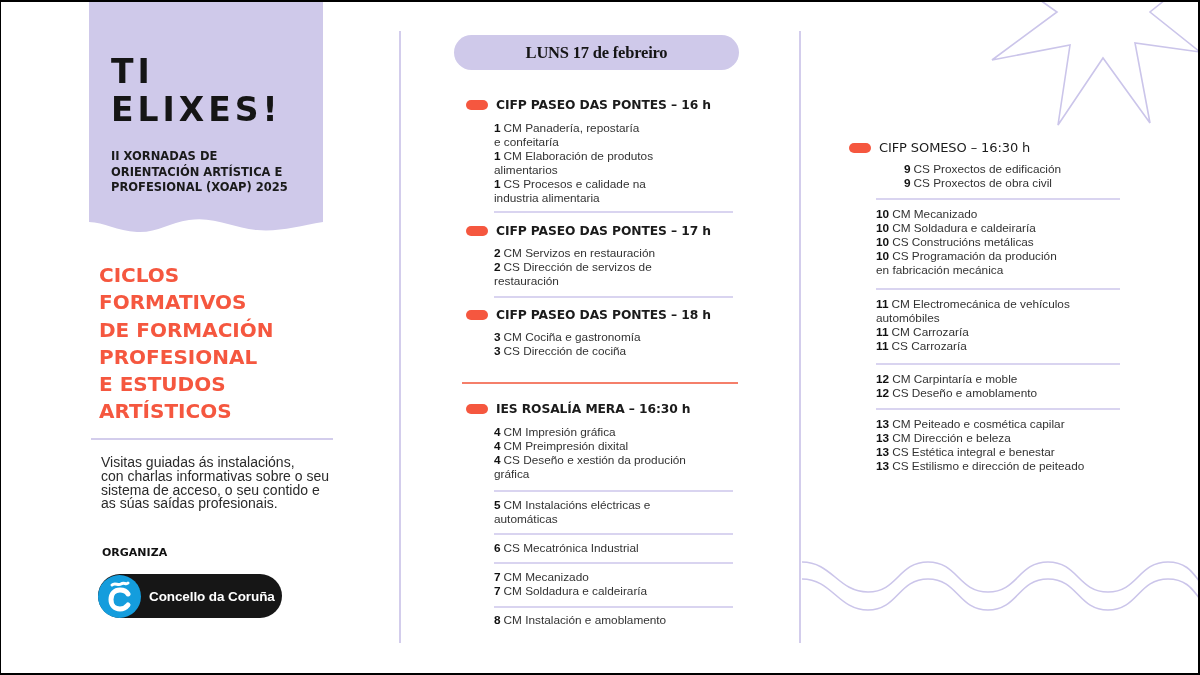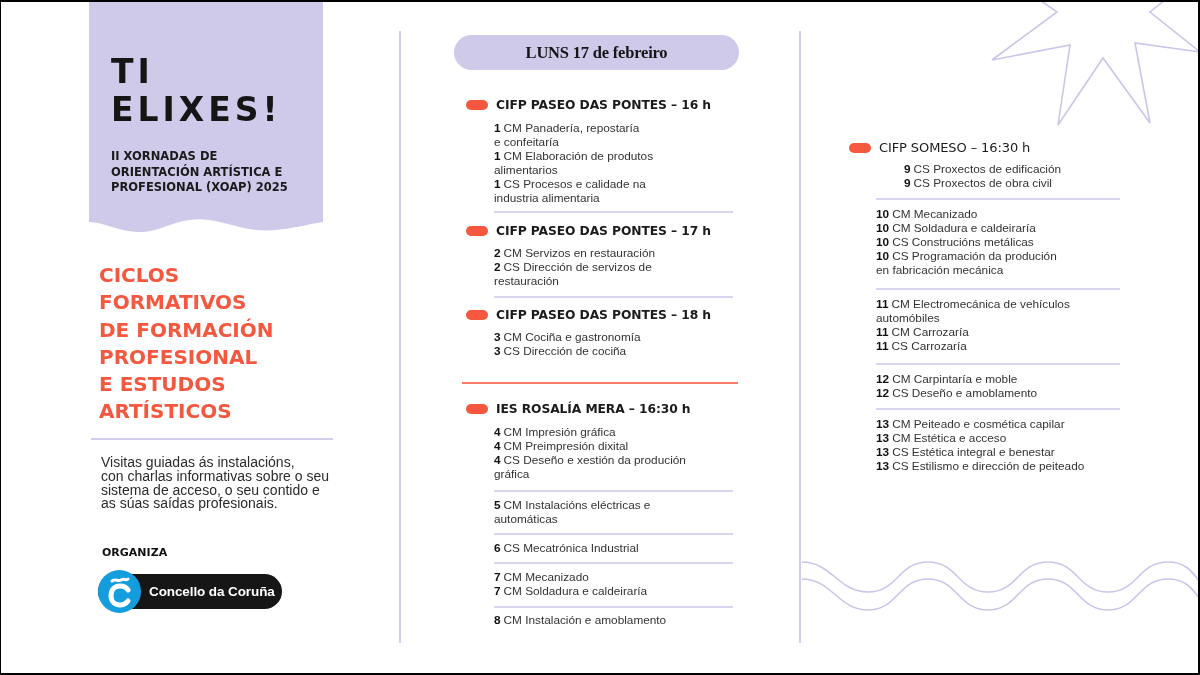--- a/index.html
+++ b/index.html
@@ -10,21 +10,21 @@
     
     .hero-panel { position: absolute; left: 89px; top: 0; width: 234px; height: 232px; }
     .hero-panel svg { position: absolute; left: 0; top: 0; }
     .hero-title { position: absolute; left: 111px; top: 53px; font-family: "DejaVu Sans", sans-serif; font-weight: 700; font-size: 33px; line-height: 38px; letter-spacing: 4px; color: #151515; }
     .hero-sub { position: absolute; left: 111px; top: 149px; font-family: "DejaVu Sans", sans-serif; font-weight: 700; font-size: 11.5px; line-height: 15.5px; color: #1a1a1a; width: 210px; }
 
     .cycles-title { position: absolute; left: 99px; top: 262px; font-family: "DejaVu Sans", sans-serif; font-weight: 700; font-size: 20px; line-height: 27.3px; color: #f5573f; width: 240px; }
     .left-divider { position: absolute; left: 91px; top: 438px; width: 242px; height: 2px; background: #d3cdec; }
     .visits-text { position: absolute; left: 101px; top: 456px; font-size: 14px; line-height: 13.8px; color: #2b2b2b; width: 230px; }
     .organiza { position: absolute; left: 102px; top: 546px; font-family: "DejaVu Sans", sans-serif; font-weight: 700; font-size: 11px; color: #111; }
-    .badge { position: absolute; left: 98px; top: 574px; width: 184px; height: 35px; background: #161616; border-radius: 22px; display: flex; align-items: center; }
+    .badge { position: absolute; left: 98px; top: 574px; width: 184px; height: 44px; background: #161616; border-radius: 22px; display: flex; align-items: center; }
     .badge-logo { width: 43px; height: 43px; border-radius: 50%; background: #149ddd; display: flex; align-items: center; justify-content: center; flex-shrink: 0; }
     .badge-label { color: #fff; font-size: 13.5px; font-weight: 700; margin-left: 8px; letter-spacing: -0.1px; }
 
     
     .vline { position: absolute; width: 2px; background: #d3cdec; }
 
     
     .day-pill { position: absolute; left: 454px; top: 35px; width: 285px; height: 35px; border-radius: 18px; background: #cfc9ea; display: flex; align-items: center; justify-content: center; font-family: Liberation Serif, serif; font-weight: 700; font-size: 16.5px; color: #151515; letter-spacing: -0.2px; }
 
     .venue { position: absolute; display: flex; align-items: center; }
@@ -186,21 +186,21 @@
   <span class="course-line"><span class="num">11</span><span>CS Carrozaría</span></span>
 </div>
 <div class="hdiv" style="left:876px; top:363px; width:244px;"></div>
 <div class="course-block" style="left:876px; top:372px;">
   <span class="course-line"><span class="num">12</span><span>CM Carpintaría e moble</span></span>
   <span class="course-line"><span class="num">12</span><span>CS Deseño e amoblamento</span></span>
 </div>
 <div class="hdiv" style="left:876px; top:408px; width:244px;"></div>
 <div class="course-block" style="left:876px; top:417px;">
   <span class="course-line"><span class="num">13</span><span>CM Peiteado e cosmética capilar</span></span>
-  <span class="course-line"><span class="num">13</span><span>CM Estética e acceso</span></span>
+  <span class="course-line"><span class="num">13</span><span>CM Dirección e beleza</span></span>
   <span class="course-line"><span class="num">13</span><span>CS Estética integral e benestar</span></span>
   <span class="course-line"><span class="num">13</span><span>CS Estilismo e dirección de peiteado</span></span>
 </div>
 
 <svg class="deco" style="left:802px; top:550px;" width="398" height="70" viewBox="0 0 398 70">
   <path d="M0,12 C30,12 36,42 66,42 C96,42 96,12 126,12 C156,12 156,42 186,42 C216,42 216,12 246,12 C276,12 276,42 306,42 C336,42 336,12 366,12 C386,12 392,25 398,32" fill="none" stroke="#cbc5ea" stroke-width="1.6"></path>
   <path d="M0,29 C30,29 36,60 66,60 C96,60 96,29 126,29 C156,29 156,60 186,60 C216,60 216,29 246,29 C276,29 276,60 306,60 C336,60 336,29 366,29 C386,29 392,42 398,49" fill="none" stroke="#cbc5ea" stroke-width="1.6"></path>
 </svg>
 
 </body></html>

